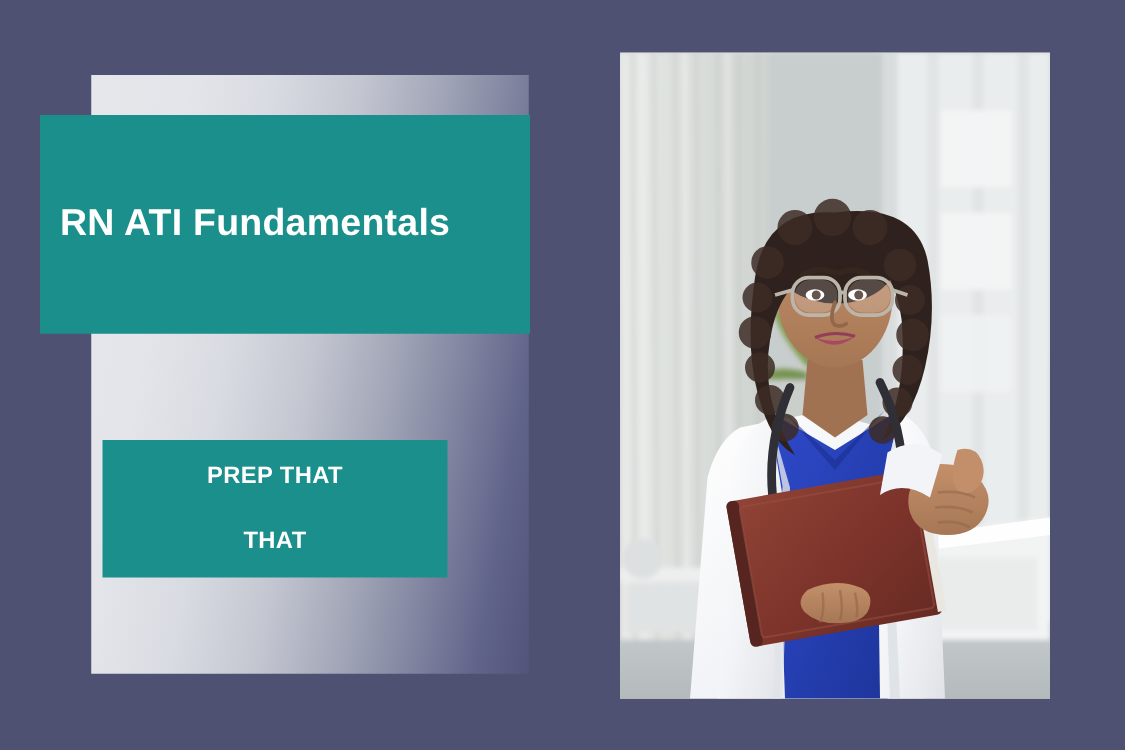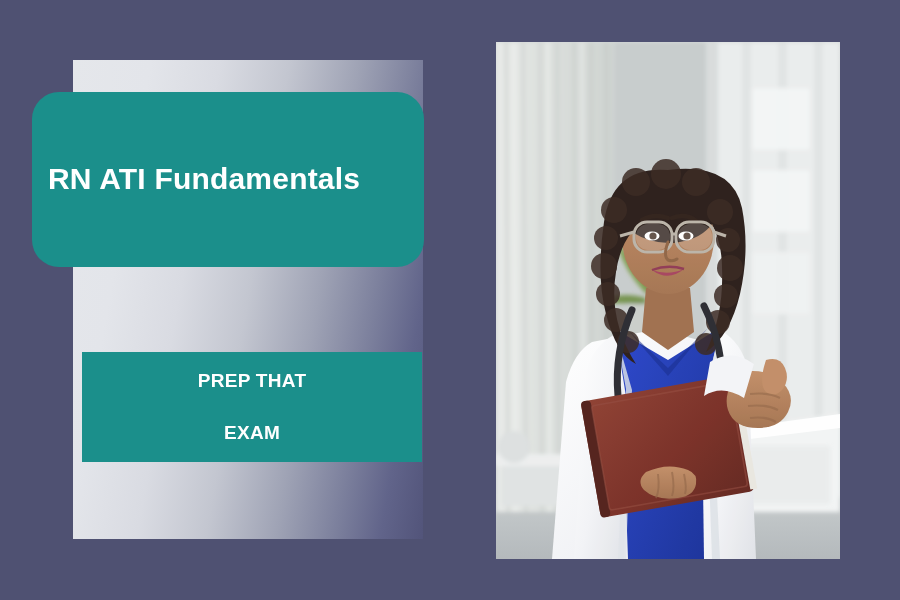--- a/index.html
+++ b/index.html
@@ -44,26 +44,25 @@
     position: absolute;
     background: #1b8f8b;
     display: flex;
     align-items: center;
   }
   .teal-block.title-block {
     left: 32px;
     top: 92px;
     width: 392px;
     height: 175px;
-    border-radius: 27px;
   }
   .teal-block.subtitle-block {
     left: 82px;
     top: 352px;
-    width: 340px;
+    width: 276px;
     height: 110px;
     justify-content: center;
   }
 
   .title-text {
     color: #ffffff;
     font-size: 30px;
     font-weight: bold;
     letter-spacing: 0.2px;
     padding-left: 16px;
@@ -107,21 +106,21 @@
   <div class="gradient-panel"></div>
 
   <div class="teal-block title-block">
     <div class="title-text">RN ATI Fundamentals</div>
   </div>
 
   <div class="teal-block subtitle-block">
     <div class="subtitle-text">
       <span>PREP THAT</span><br>
       <br>
-      <span>EXAM</span>
+      <span>THAT</span>
     </div>
   </div>
 
   <div class="photo-frame">
     <svg viewBox="0 0 344 517" preserveAspectRatio="xMidYMid slice">
       <defs>
         <linearGradient id="wallG" x1="0" y1="0" x2="0" y2="1">
           <stop offset="0%" stop-color="#d3d7d7"></stop>
           <stop offset="60%" stop-color="#c7cccd"></stop>
           <stop offset="100%" stop-color="#bfc4c6"></stop>

